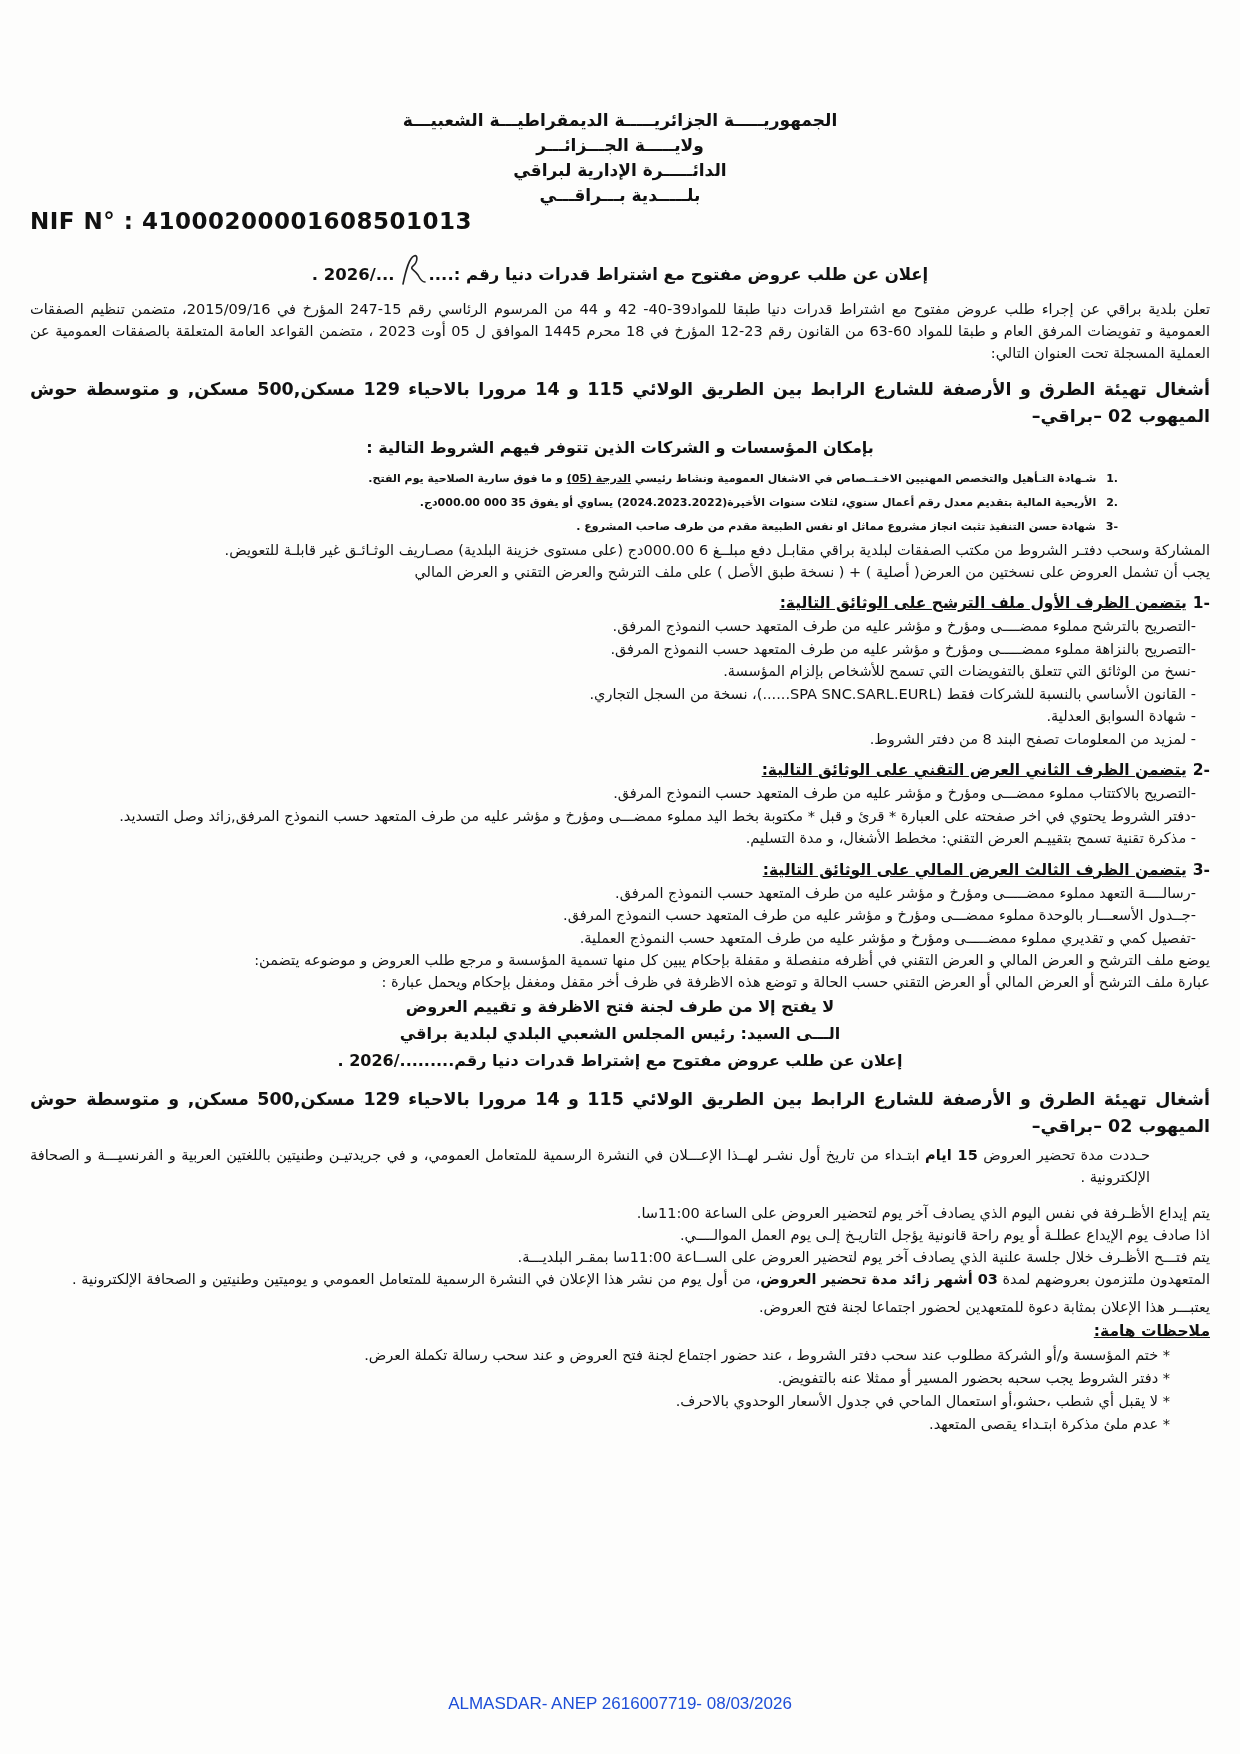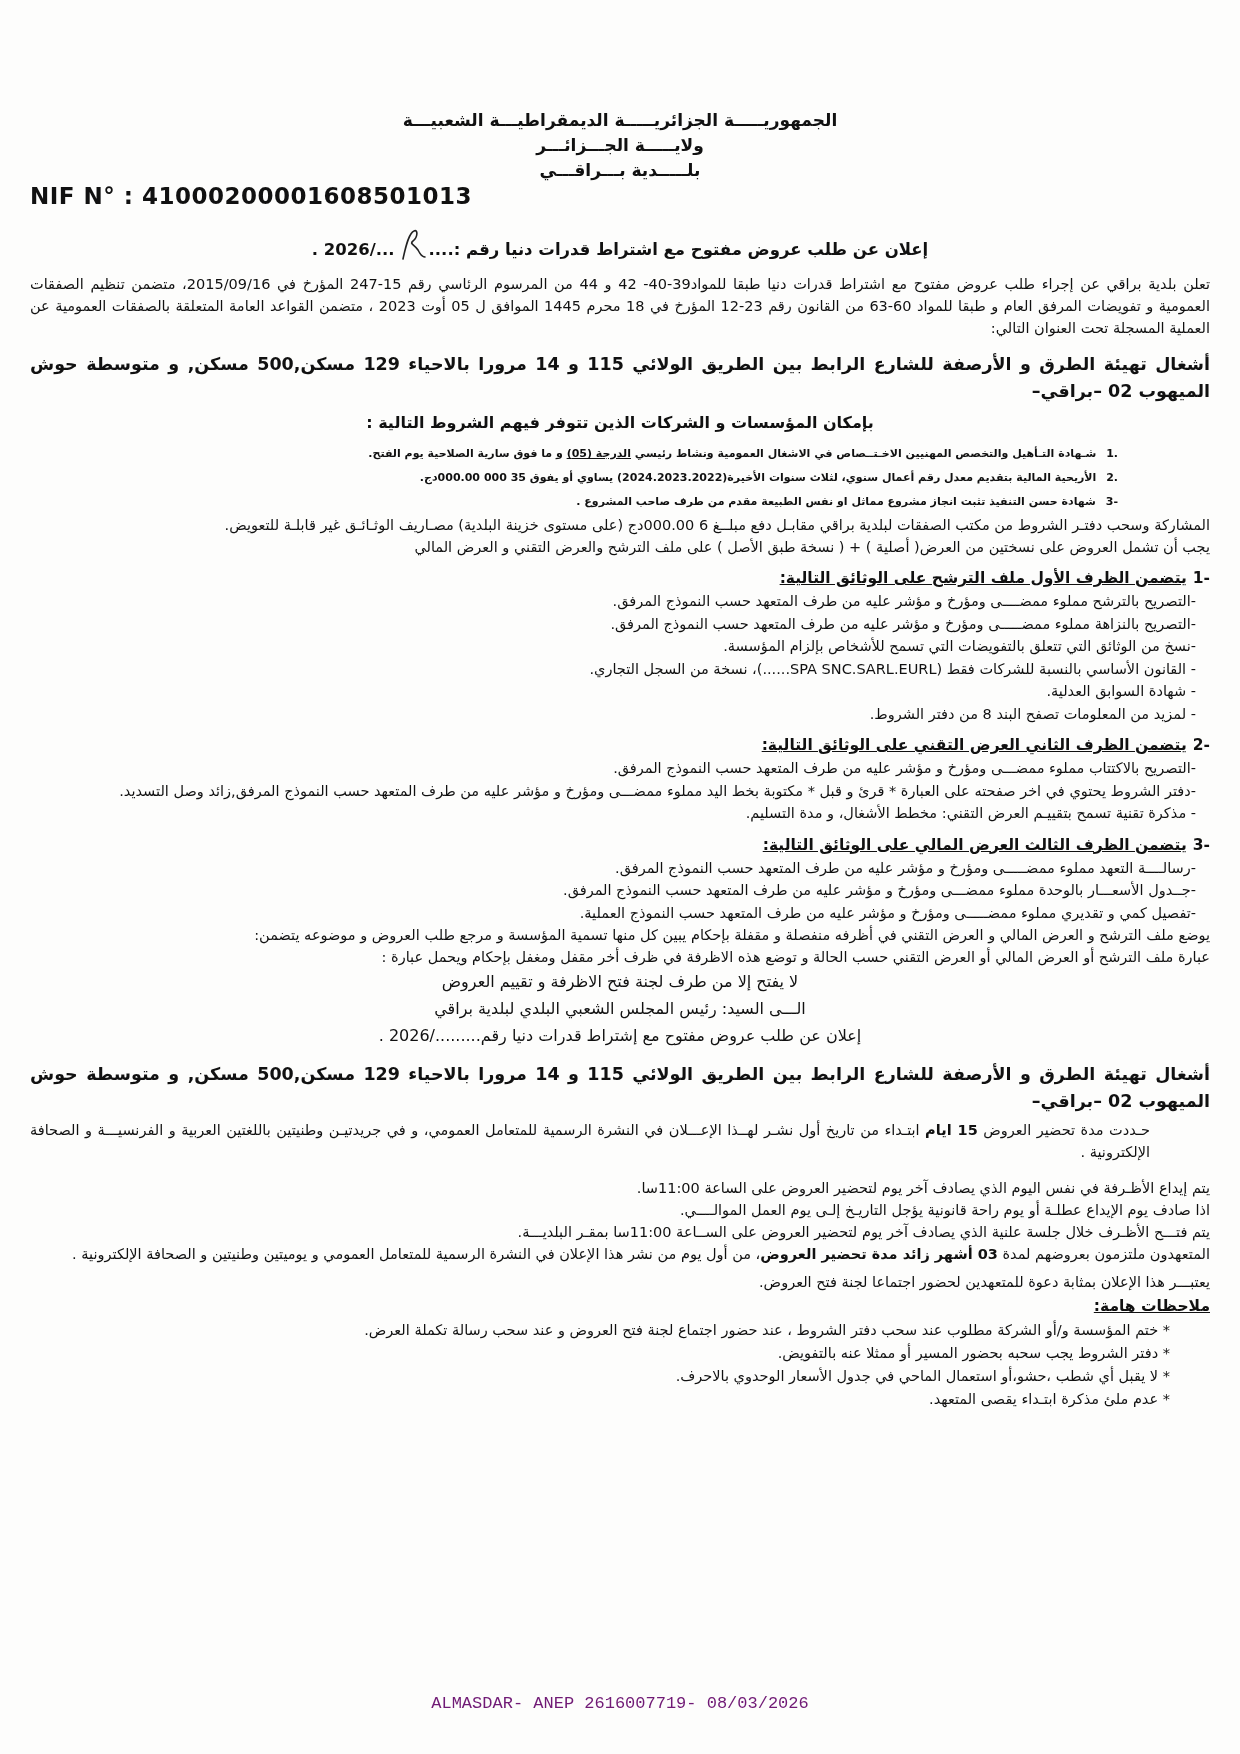--- a/index.html
+++ b/index.html
@@ -21,39 +21,40 @@
   .mark{display:inline-block;vertical-align:middle;margin:0 2px;}
   .para{font-size:14.5px;line-height:22px;text-align:justify;}
   .intro{}
   .project{font-size:17.5px;font-weight:bold;line-height:27px;margin:12px 0 4px 0;text-align:justify;}
   .elig{font-size:16px;font-weight:bold;text-align:center;margin:8px 0 10px 0;}
   .cond{font-size:11px;font-weight:bold;line-height:24px;padding-right:92px;text-align:justify;}
   .num{direction:ltr;unicode-bidi:isolate;display:inline-block;margin-left:6px;}
   .u{text-decoration:underline;}
   .sec-head{font-size:15.5px;font-weight:bold;text-decoration:underline;line-height:24px;margin-top:8px;}
   .item{font-size:14.5px;line-height:22.5px;padding-right:14px;text-align:justify;}
-  .center-bold{font-size:16px;font-weight:normal;text-align:center;line-height:27px;}
+  .center-bold{font-size:16px;font-weight:bold;text-align:center;line-height:27px;}
   .gap-s{height:6px;}
   .gap-m{height:14px;}
   .notes-head{font-size:15.5px;font-weight:bold;text-decoration:underline;line-height:26px;}
   .note{font-size:14.5px;line-height:23px;padding-right:40px;text-align:justify;}
   .footer{
     position:absolute;left:0;right:0;top:1694px;
-    text-align:center;font-size:17px;color:#701a75;
-    direction:ltr;font-family:Liberation Mono, monospace;
+    text-align:center;font-size:17px;color:#1d4ed8;
+    direction:ltr;font-family:Liberation Sans, sans-serif;
   }
   .b{font-weight:bold;}
 </style>
 </head>
 <body>
 
 <div class="page">
 
   <div class="hdr">الجمهوريـــــة الجزائريـــــة الديمقراطيـــة الشعبيـــة</div>
   <div class="hdr">ولايـــــة الجـــزائـــر</div>
+  <div class="hdr">الدائـــــرة الإدارية لبراقي</div>
   <div class="hdr">بلـــــدية بـــراقـــي</div>
   <div class="nif">NIF N° : 41000200001608501013</div>
 
   <div class="ann-title">
     <span>إعلان عن طلب عروض مفتوح مع اشتراط قدرات دنيا رقم :....</span><span class="mark"><svg width="30" height="36" viewBox="0 0 30 36">
           <path d="M6 32 C9 18, 12 6, 17 4 C21 2, 21 10, 16 14 C12 17, 18 18, 21 23 C23 27, 26 30, 28 30" fill="none" stroke="#222" stroke-width="1.6" stroke-linecap="round"></path>
         </svg></span><span>.../2026 .</span>
   </div>
 
   <div class="para intro">تعلن بلدية براقي عن إجراء طلب عروض مفتوح مع اشتراط قدرات دنيا طبقا للمواد39-40- 42 و 44 من المرسوم الرئاسي رقم 15-247 المؤرخ في 2015/09/16، متضمن تنظيم الصفقات العمومية و تفويضات المرفق العام و طبقا للمواد 60-63 من القانون رقم 23-12 المؤرخ في 18 محرم 1445 الموافق ل 05 أوت 2023 ، متضمن القواعد العامة المتعلقة بالصفقات العمومية عن العملية المسجلة تحت العنوان التالي:</div>

